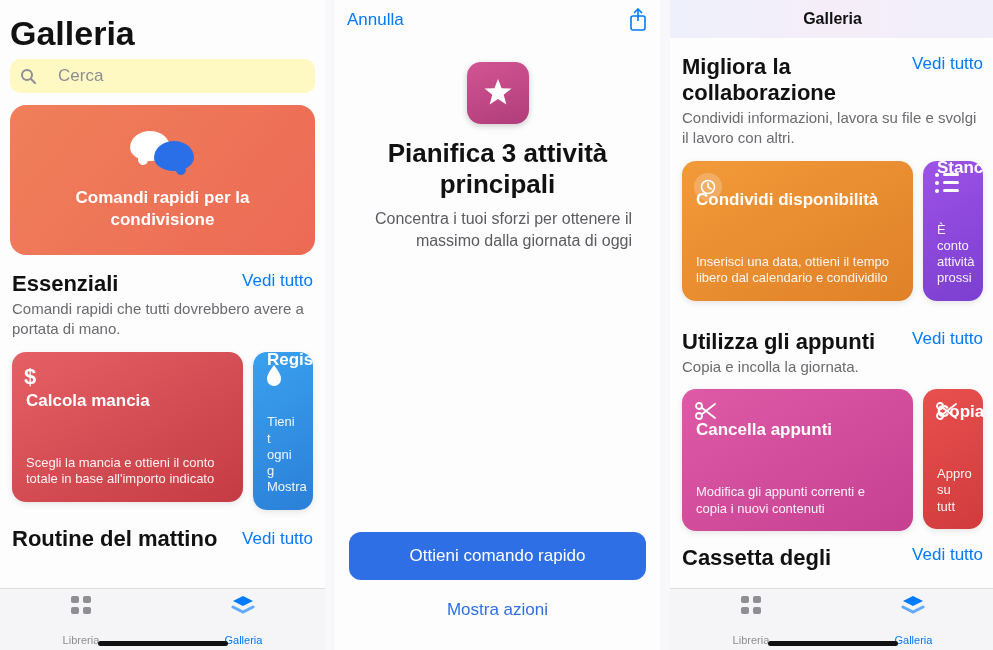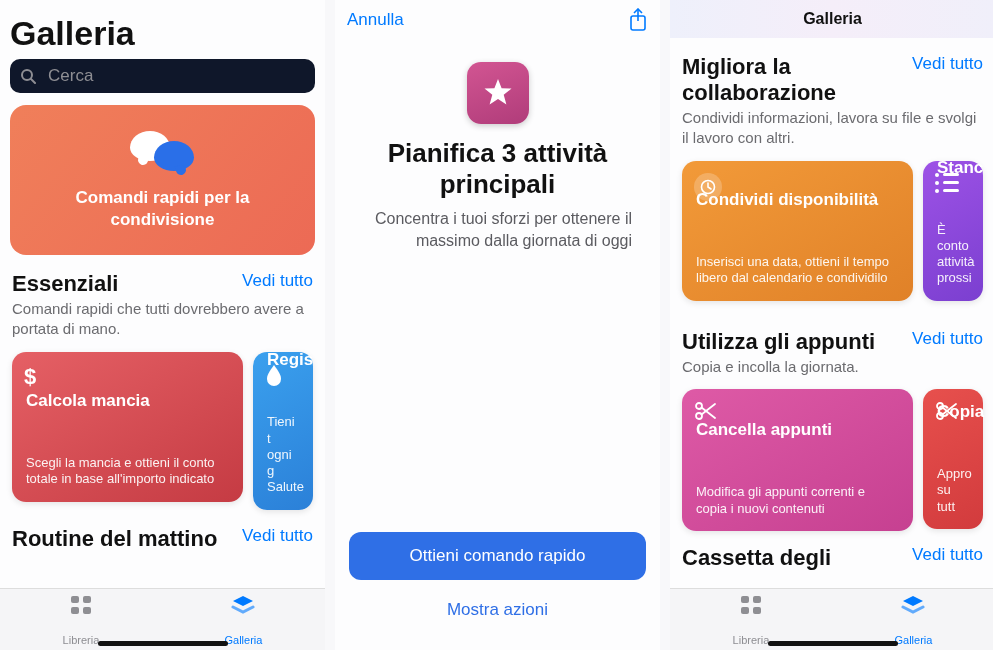--- a/index.html
+++ b/index.html
@@ -54,22 +54,22 @@
   .tab { display:flex; flex-direction:column; align-items:center; gap:18px; color:#8e8e93;}
   .tab.active { color:#007aff;}
   .tab .ticon { width:26px; height:22px; display:flex; align-items:center; justify-content:center;}
   .home-indicator { position:absolute; bottom:4px; left:50%; transform:translateX(-50%);
     width:130px; height:5px; border-radius:3px; background:#111;}
   .icon-circle { width:28px; height:28px; border-radius:50%; background:rgba(255,255,255,.22); display:flex; align-items:center; justify-content:center;}
 
   
   .s1-title { font-size: 34px; font-weight: 800; padding: 14px 10px 6px 10px; color:#111;}
   .s1-search {
-    margin: 0 10px 12px 10px; background:#0f172a; border-radius:10px;
-    padding: 7px 10px; display:flex; align-items:center; gap:12px;
+    margin: 0 10px 12px 10px; background:#fef9c3; border-radius:10px;
+    padding: 7px 10px; display:flex; align-items:center; gap:22px;
     color:#8e8e93; font-size:17px;
   }
   .hero1 {
     margin: 0 10px; border-radius:16px;
     background: linear-gradient(130deg,#f07f5a,#ec6a55);
     height: 150px; display:flex; flex-direction:column; align-items:center; justify-content:center;
     color:#fff; text-align:center; padding: 0 20px;
     position: relative;
   }
   .hero1 .bubble-wrap { position:relative; width:70px; height:50px; margin-bottom:8px;}
@@ -159,26 +159,26 @@
     <div class="card card-blue1">
       <div class="card-icon">
         <svg class="drop" viewBox="0 0 18 22">
             <path d="M9 1 C4 8 2 11 2 15 a7 7 0 0 0 14 0 C16 11 14 8 9 1Z" fill="#fff"></path>
           </svg>
       </div>
       <div class="card-title">Regis</div>
       <div class="card-desc">
         <span>Tieni t</span><br>
         <span>ogni g</span><br>
-        <span>Salute</span>
-      </div>
-    </div>
-  </div>
-
-  <div class="section-head" style="margin-top:4px;">
+        <span>Mostra</span>
+      </div>
+    </div>
+  </div>
+
+  <div class="section-head" style="margin-top:4px;align-items:center;">
     <div class="section-title">Routine del mattino</div>
     <div class="link-blue">Vedi tutto</div>
   </div>
 
   <div class="tabbar">
     <div class="tab">
       <div class="ticon">
         <svg width="22" height="20" viewBox="0 0 22 20">
             <rect x="1" y="1" width="8" height="7" rx="2" fill="#8e8e93"></rect>
             <rect x="13" y="1" width="8" height="7" rx="2" fill="#8e8e93"></rect>

